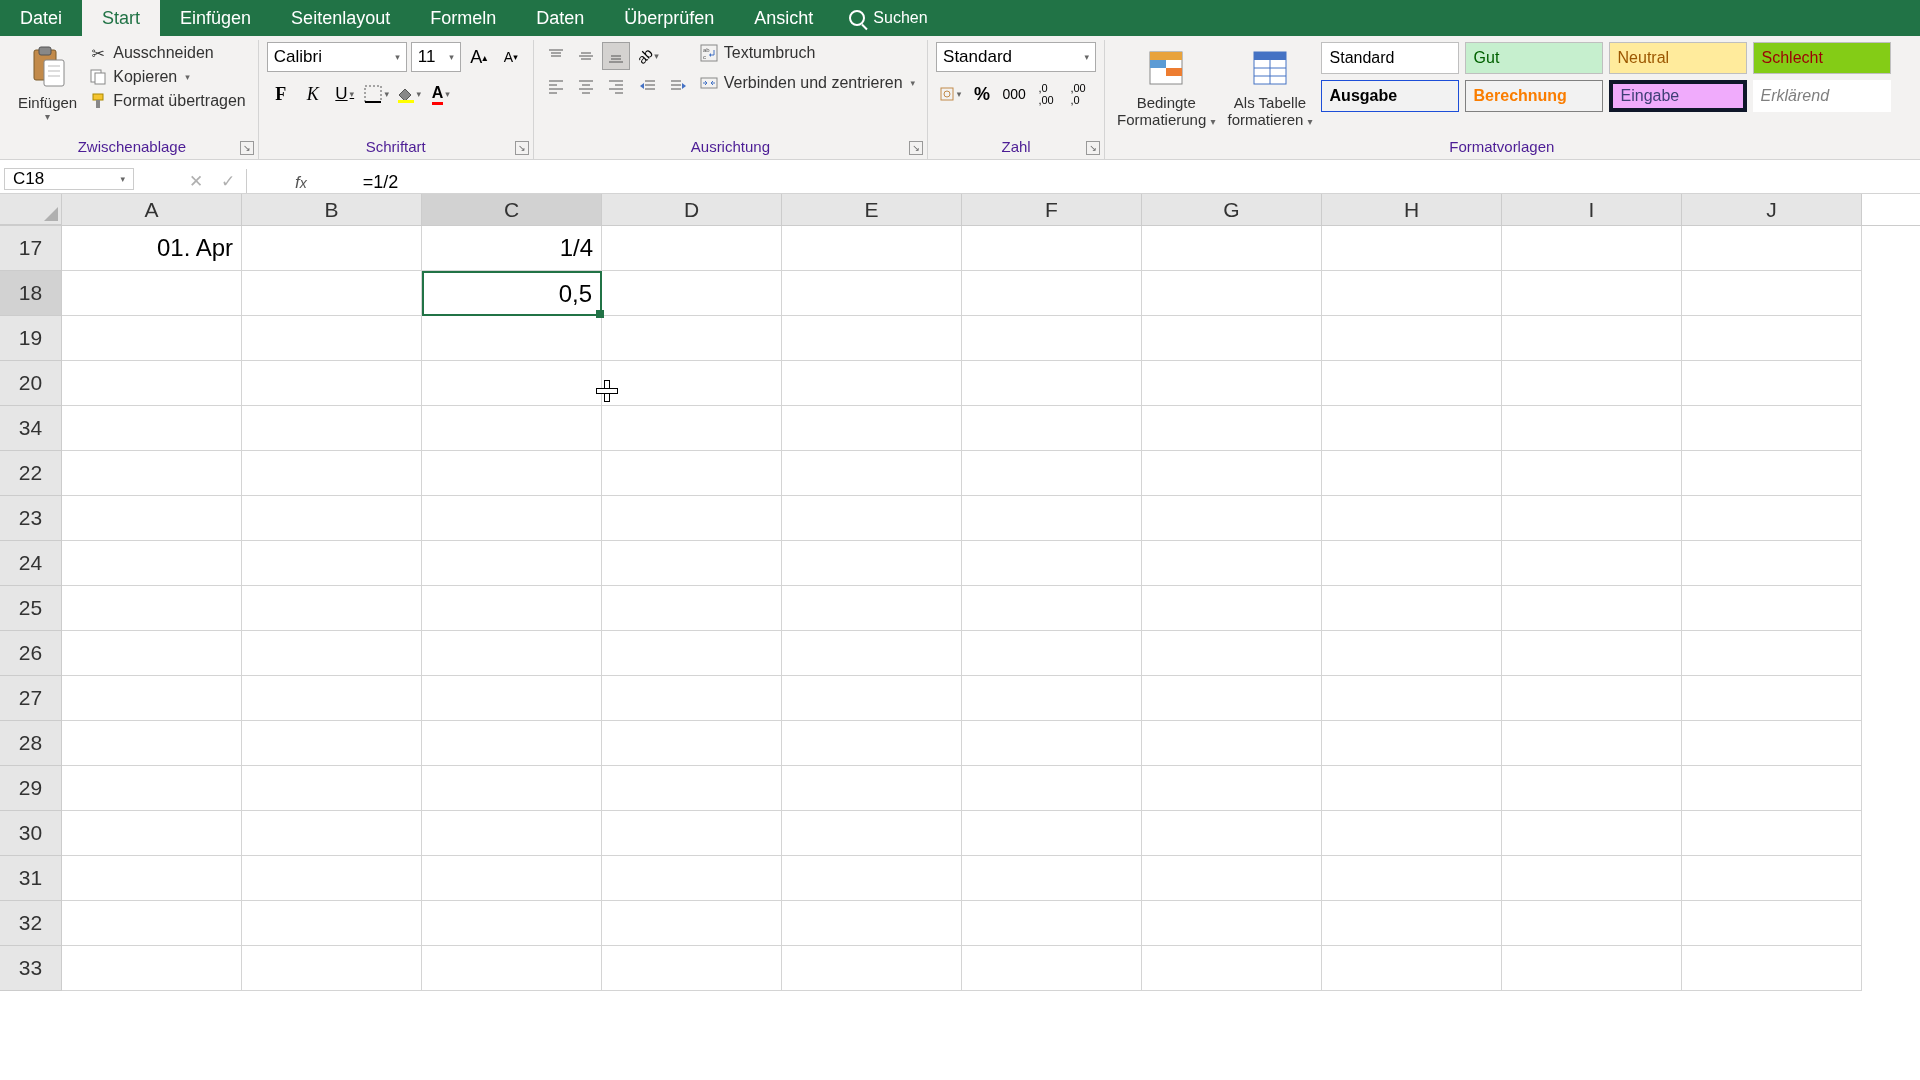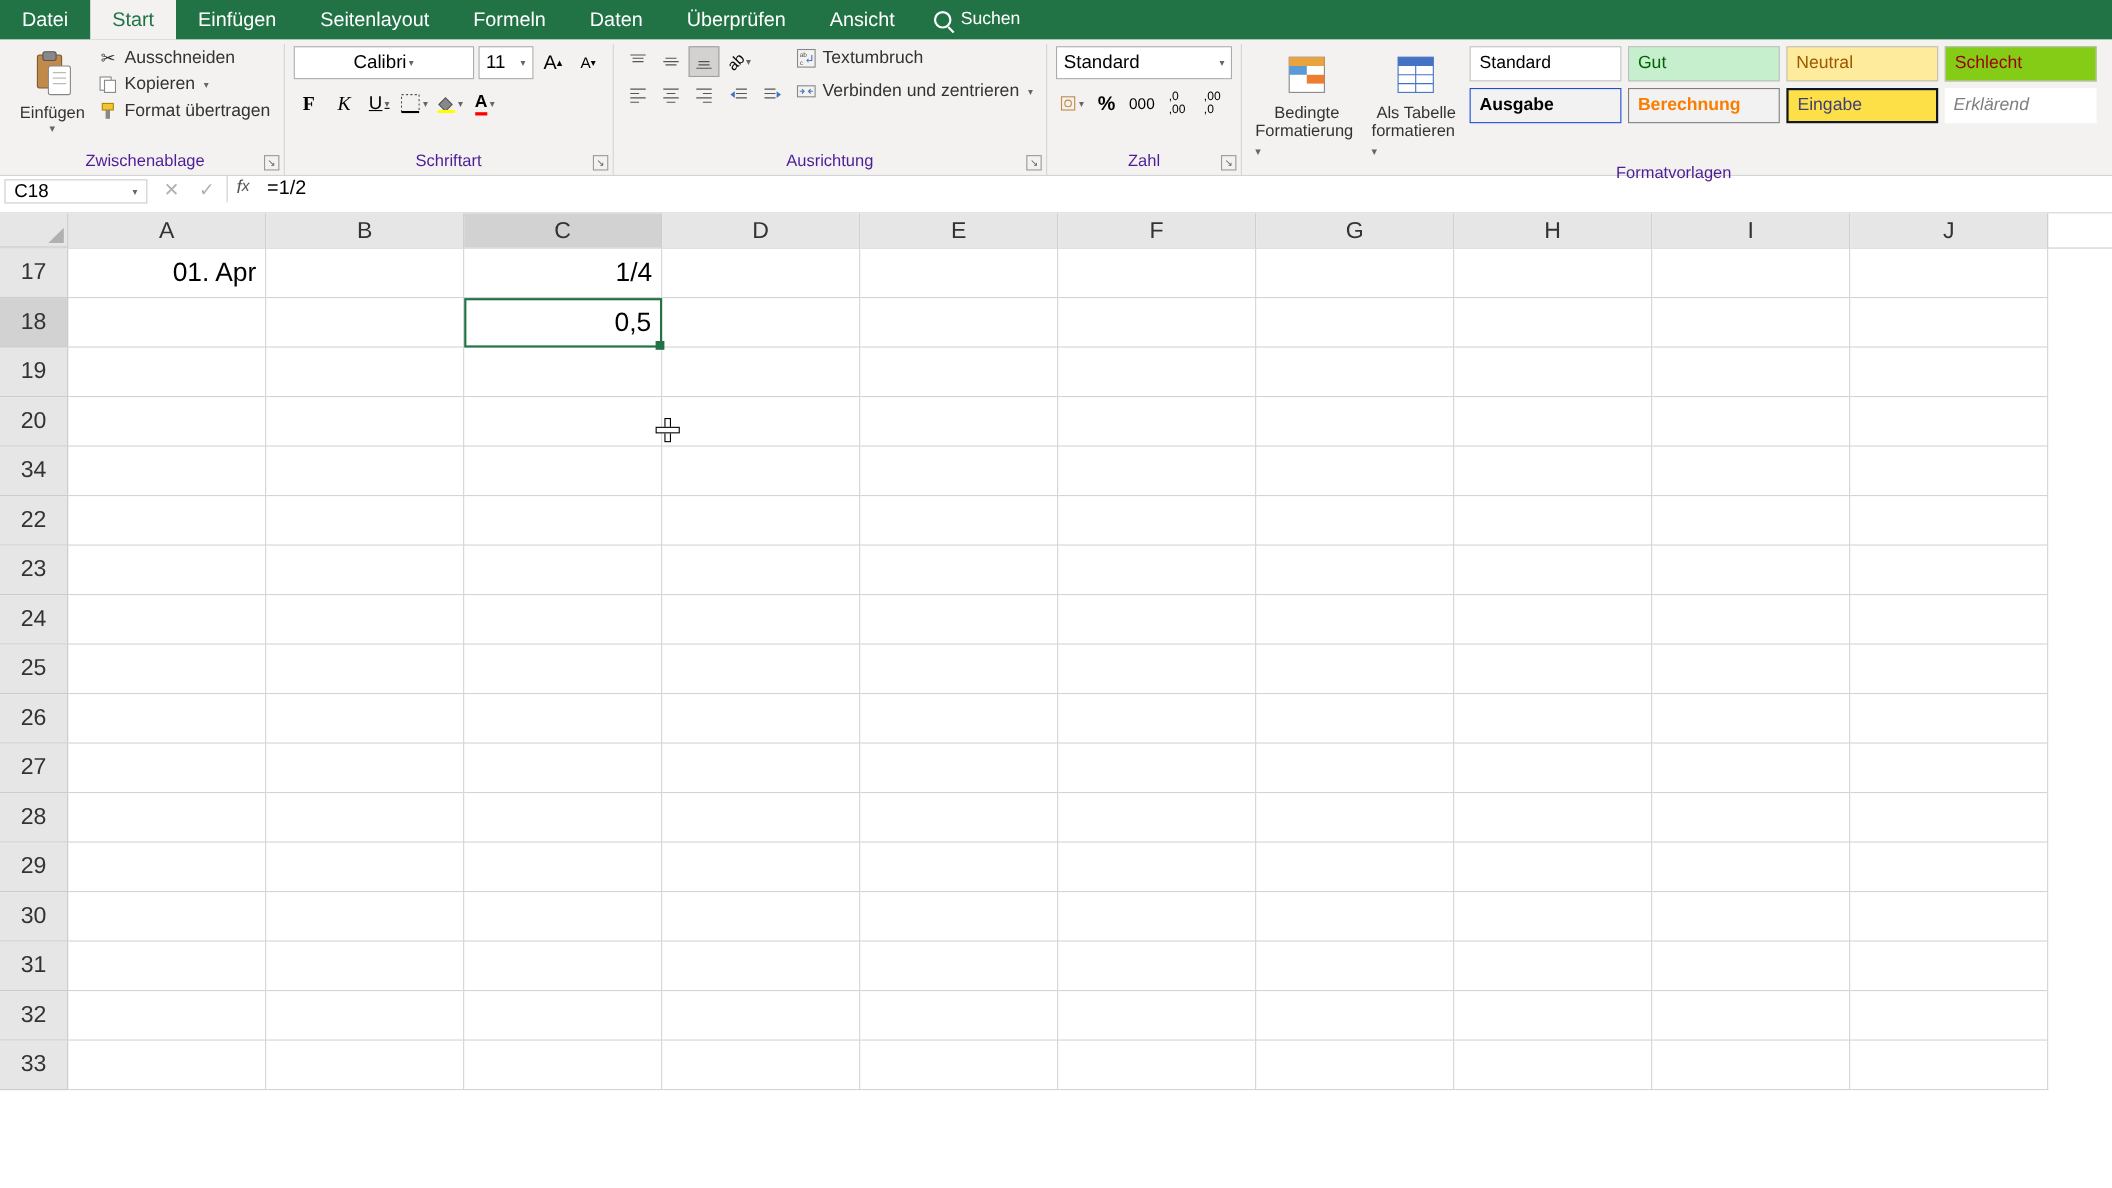--- a/index.html
+++ b/index.html
@@ -24,43 +24,43 @@
 .big-btn .icon-box { width: 48px; height: 48px; display: flex; align-items: center; justify-content: center; margin-bottom: 2px; }
 .big-btn .dd { font-size: 10px; color: #666; }
 
 .small-btn-col { display: flex; flex-direction: column; gap: 2px; }
 .small-btn { display: flex; align-items: center; gap: 6px; font-size: 16px; color: #333; padding: 2px 4px; cursor: pointer; white-space: nowrap; }
 .small-btn .mini-icon { width: 18px; height: 18px; display:flex; align-items:center; justify-content:center; }
 .dd-arrow { font-size: 9px; color: #666; margin-left: 2px; }
 
 .font-row { display: flex; gap: 4px; align-items: center; }
 .combo { background: #fff; border: 1px solid #ababab; height: 30px; display: flex; align-items: center; padding: 0 6px; font-size: 17px; justify-content: space-between; }
-.combo.font-name { width: 164px; justify-content: center; }
+.combo.font-name { width: 140px; }
 .combo.font-size { width: 50px; }
 .combo.num-format { width: 160px; }
 
 .btn-square { width: 28px; height: 28px; display: flex; align-items: center; justify-content: center; cursor: pointer; position: relative; }
 .btn-square.active { background: #d4d2d0; border: 1px solid #a0a0a0; }
 
 .align-grid { display: flex; flex-direction: column; gap: 2px; }
 .align-row { display: flex; gap: 2px; }
 
 .style-grid { display: flex; flex-direction: column; gap: 6px; }
 .style-row { display: flex; gap: 6px; }
 .style-cell { width: 138px; height: 32px; border: 1px solid #bfbfbf; background: #fff; font-size: 16px; padding: 4px 8px; display: flex; align-items: center; cursor: pointer; }
 .style-gut { background: #c6efce; color: #006100; }
 .style-neutral { background: #ffeb9c; color: #9c5700; }
 .style-schlecht { background: #84cc16; color: #9c0006; }
 .style-ausgabe { background: #f2f2f2; font-weight: bold; border: 1px solid #1d4ed8;}
 .style-berechnung { background: #f2f2f2; color: #fa7d00; font-weight: bold; border: 1px solid #808080;}
-.style-eingabe { background: #fde047; color: #3f3f76; border: 2px solid #0f172a;}
+.style-eingabe { background: #f0abfc; color: #3f3f76; border: 4px solid #0f172a;}
 .style-erk { font-style: italic; color: #7f7f7f; border: none; }
 
 
-.formula-bar { height: 34px; border-bottom: 1px solid #d4d4d4; display: flex; align-items: flex-start; }
+.formula-bar { height: 34px; border-bottom: 1px solid #d4d4d4; display: flex; align-items: flex-end; gap: 40px; }
 .name-box { width: 130px; border: 1px solid #ccc; margin: 3px 4px; background: #fff; display: flex; align-items: center; padding: 0 8px; font-size: 17px; justify-content: space-between; }
 .fb-btns { display: flex; align-items: center; border-right: 1px solid #ccc; padding: 0 6px; gap: 8px; }
 .fb-btn { width: 24px; height: 24px; display: flex; align-items: center; justify-content: center; color: #b0b0b0; cursor: pointer; font-size: 17px; }
 .fx-label { font-style: italic; font-size: 17px; color: #555; padding: 0 8px; display:flex; align-items:center;}
 .formula-input { flex: 1; border: none; outline: none; font-size: 18px; padding: 0 8px; }
 
 
 .grid-area { position: relative; }
 .col-headers { display: flex; height: 32px; border-bottom: 1px solid #ccc; }
 .corner { width: 62px; background: #e6e6e6; border-right: 1px solid #ccc; border-bottom: 1px solid #ccc; position: relative; }

